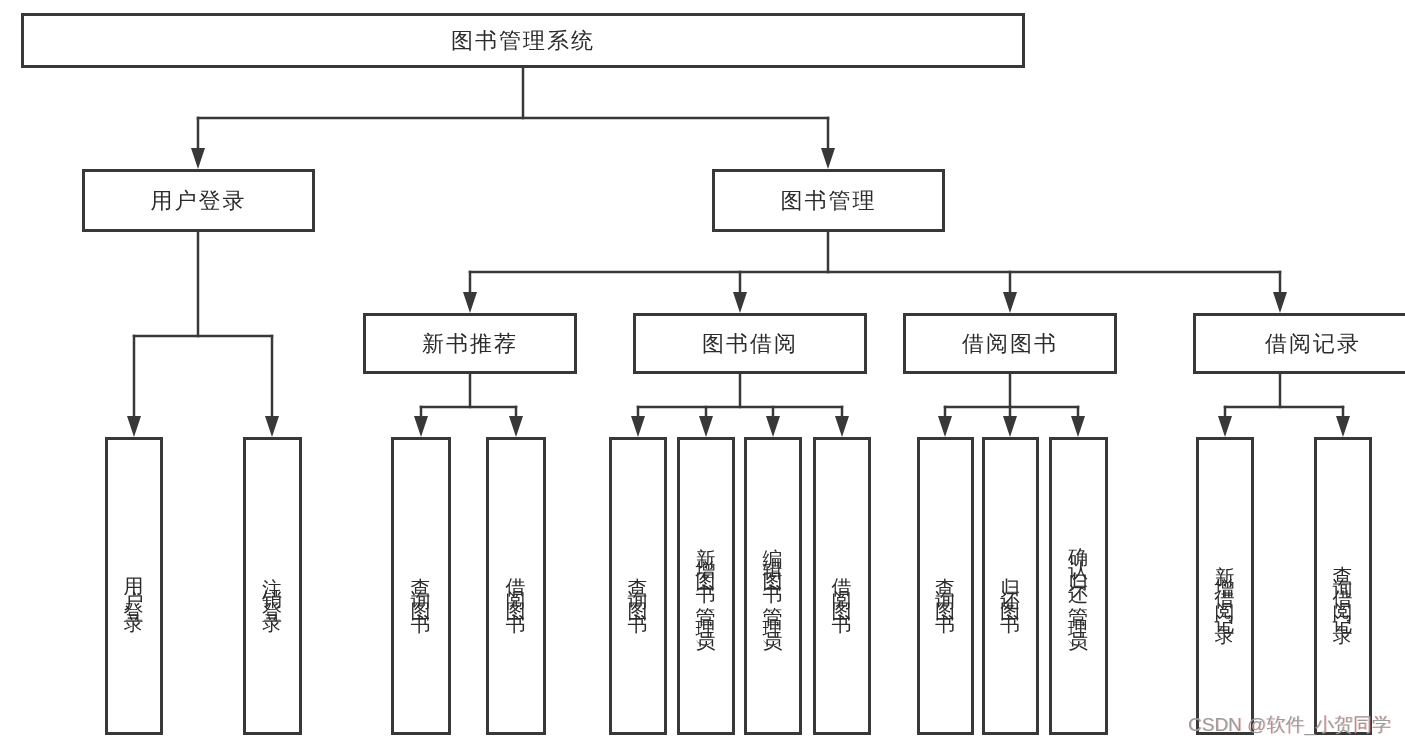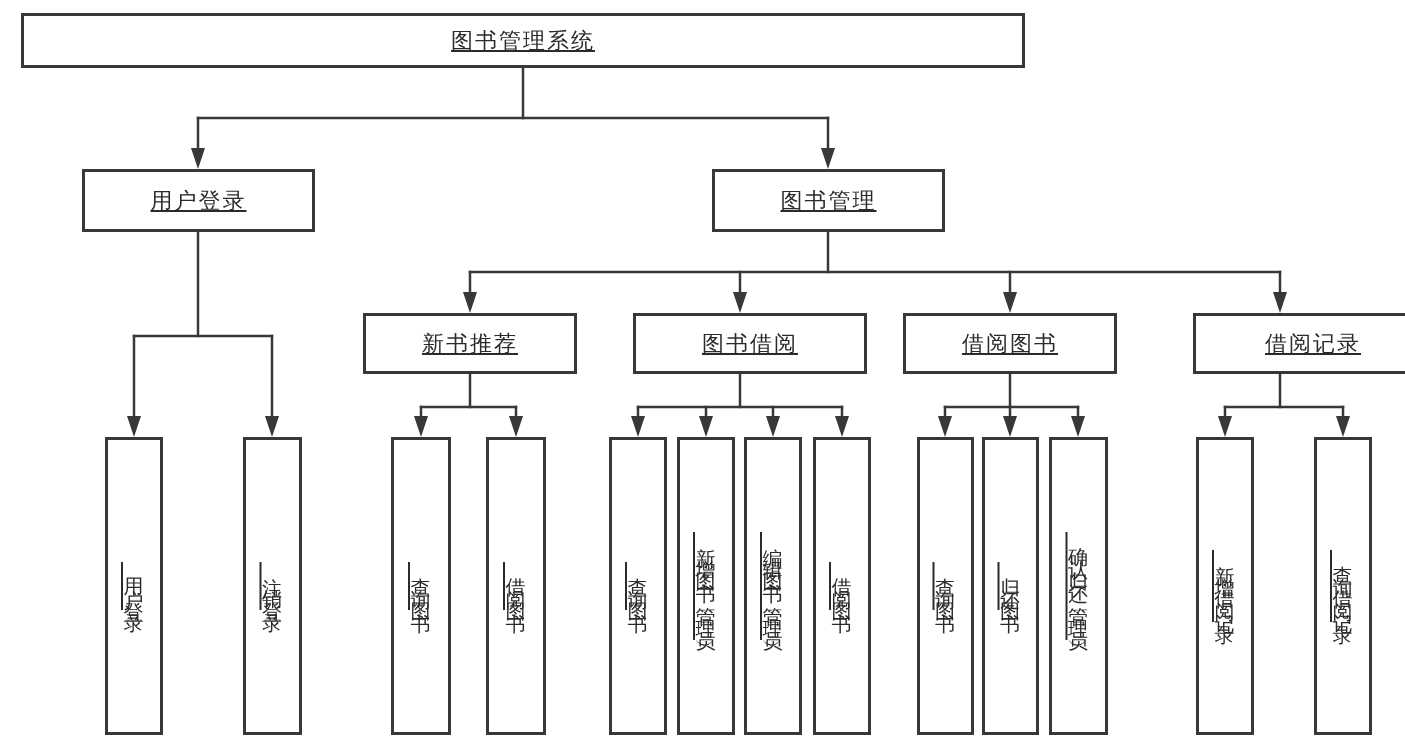--- a/index.html
+++ b/index.html
@@ -24,21 +24,20 @@
   .box {
     position: absolute;
     box-sizing: border-box;
     background: #ffffff;
     border: 3px solid #383838;
     color: #2b2b2b;
     display: flex;
     align-items: center;
     justify-content: center;
     z-index: 2;
-    text-decoration: underline;
   }
   .box.h {
     font-size: 22px;
     letter-spacing: 2px;
     white-space: nowrap;
   }
   .box.v {
     writing-mode: vertical-rl;
     font-size: 20px;
     letter-spacing: 12px;
@@ -147,14 +146,15 @@
   <div class="box v" style="left:744px;top:437px;width:58px;height:298px">编辑图书（管理员）</div>
   <div class="box v" style="left:813px;top:437px;width:58px;height:298px">借阅图书</div>
 
   <div class="box v" style="left:917px;top:437px;width:57px;height:298px">查询图书</div>
   <div class="box v" style="left:982px;top:437px;width:57px;height:298px">归还图书</div>
   <div class="box v" style="left:1049px;top:437px;width:59px;height:298px">确认归还（管理员）</div>
 
   <div class="box v" style="left:1196px;top:437px;width:58px;height:298px">新增借阅记录</div>
   <div class="box v" style="left:1314px;top:437px;width:58px;height:298px">查询借阅记录</div>
 
+  <div class="watermark">CSDN @软件_小贺同学</div>
 
 </div>
 
 </body></html>

